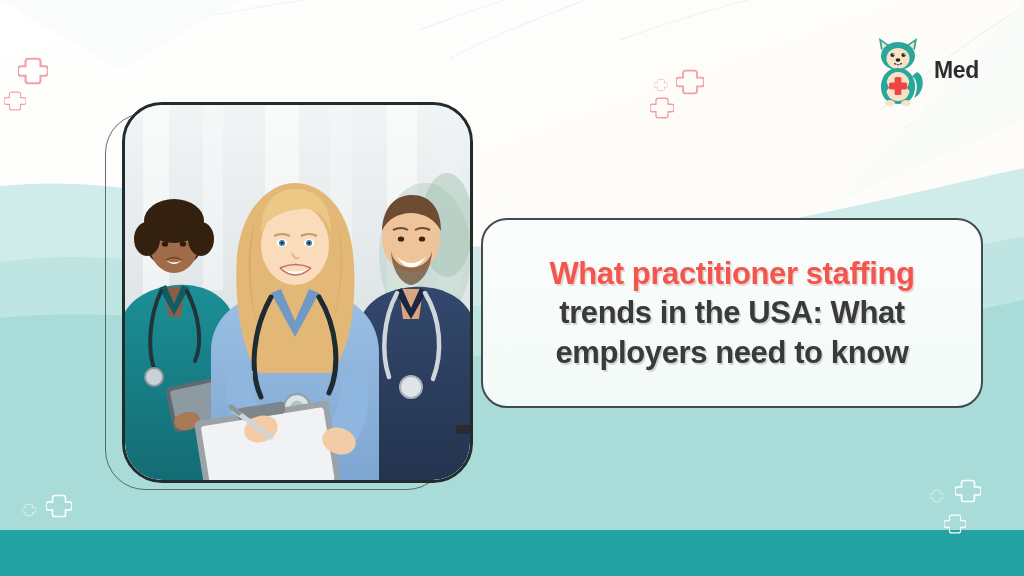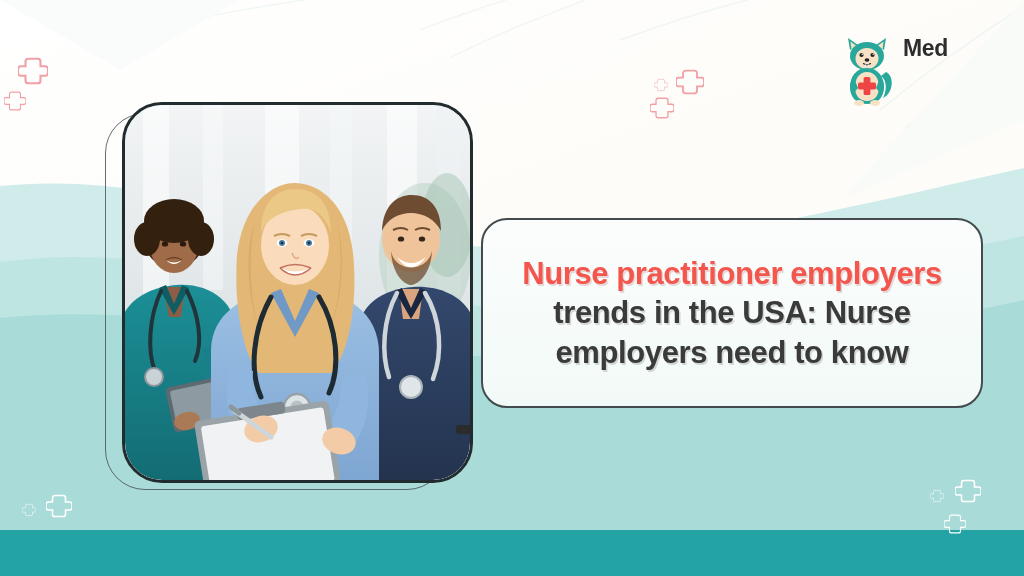--- a/index.html
+++ b/index.html
@@ -21,22 +21,22 @@
     position:absolute;left:0;bottom:0;width:1024px;height:46px;
     background:#23a3a3;
   }
 
   
   .cross{position:absolute;}
   .cross svg{display:block;}
 
   
   .logo{
-    position:absolute;left:841px;top:36px;
-    display:flex;align-items:flex-start;gap:10px;
+    position:absolute;left:872px;top:36px;
+    display:flex;align-items:center;gap:10px;
   }
   .logo-mark{width:52px;height:70px;flex:0 0 auto;}
   .logo-text{
     font-size:23px;font-weight:bold;line-height:1.12;
     color:#2d2d2d;letter-spacing:-.3px;
   }
   .logo-text span{display:block;}
 
   
   .photo-wrap{position:absolute;left:105px;top:95px;width:370px;height:395px;}
@@ -321,17 +321,17 @@
             <path d="M110 306 L146 332" stroke="#cfd6da" stroke-width="5" stroke-linecap="round"></path>
             <path d="M106 302 L114 308" stroke="#8d969b" stroke-width="5" stroke-linecap="round"></path>
           </g>
         </svg>
       </div>
     </div>
   </div>
 
   <div class="title-card">
     <div class="title-text">
-      <span class="title-hl">Nurse practitioner employers</span><span> trends in the USA: Nurse employers need to know</span>
+      <span class="title-hl">What practitioner staffing</span><span> trends in the USA: What employers need to know</span>
     </div>
   </div>
 
 </div>
 
 </body></html>

